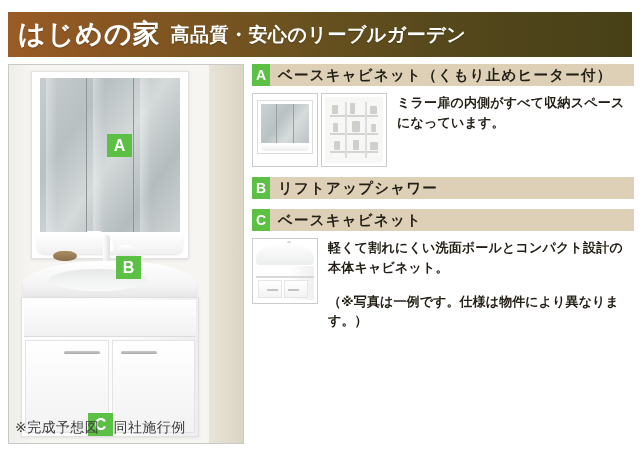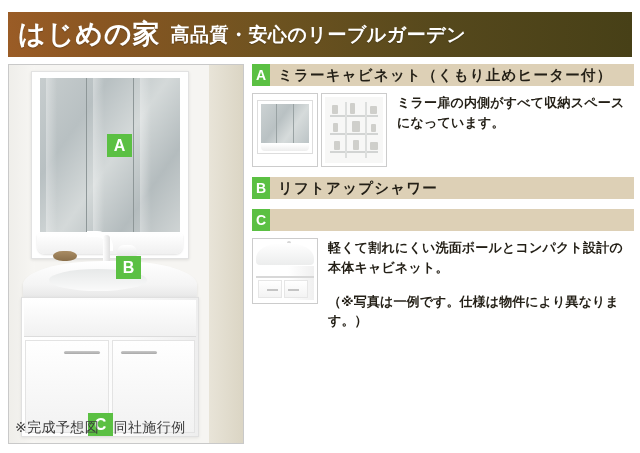--- a/index.html
+++ b/index.html
@@ -436,21 +436,21 @@
   <div class="badge-on-photo badge-c">C</div>
 
   <div class="photo-caption">※完成予想図　同社施行例</div>
 </div>
 
 <div class="right-col">
 
   <div class="section sec-a">
     <div class="section-head">
       <div class="sec-badge">A</div>
-      <div class="sec-title">ミラーキャビネット（くもり止めヒーター付）</div>
+      <div class="sec-title">ベースキャビネット（くもり止めヒーター付）</div>
     </div>
     <div class="section-body">
       <div class="thumbs">
         <div class="thumb thumb-a1">
           <div class="ta1-frame">
             <div class="ta1-glass">
               <div></div>
               <div></div>
               <div></div>
             </div>
@@ -483,20 +483,21 @@
   <div class="section sec-b">
     <div class="section-head">
       <div class="sec-badge">B</div>
       <div class="sec-title">リフトアップシャワー</div>
     </div>
   </div>
 
   <div class="section sec-c">
     <div class="section-head">
       <div class="sec-badge">C</div>
+      <div class="sec-title">ベースキャビネット</div>
     </div>
     <div class="section-body">
       <div class="thumbs">
         <div class="thumb thumb-c">
           <div class="tc-tap"></div>
           <div class="tc-bowl"></div>
           <div class="tc-cab">
             <div class="tc-line"></div>
             <div class="tc-dl">
               <div class="tc-h"></div>

